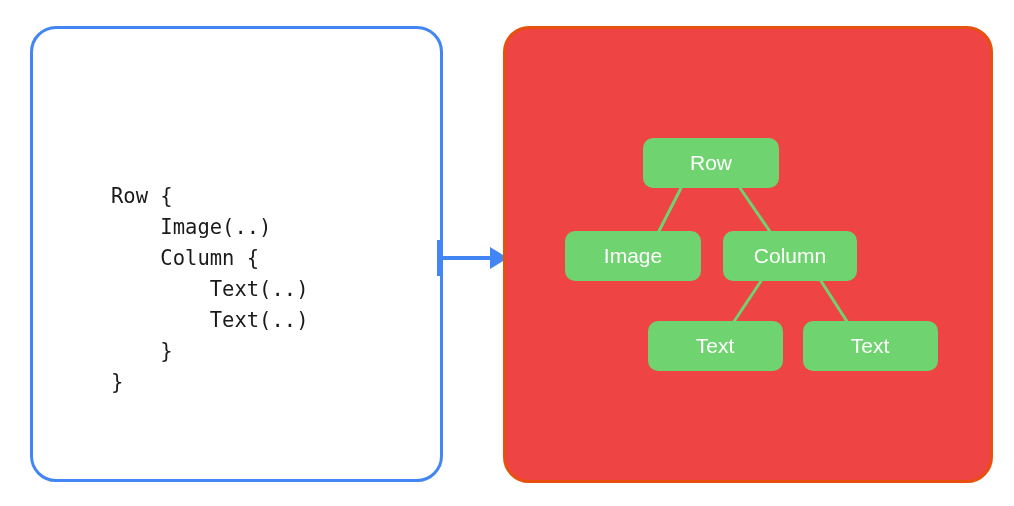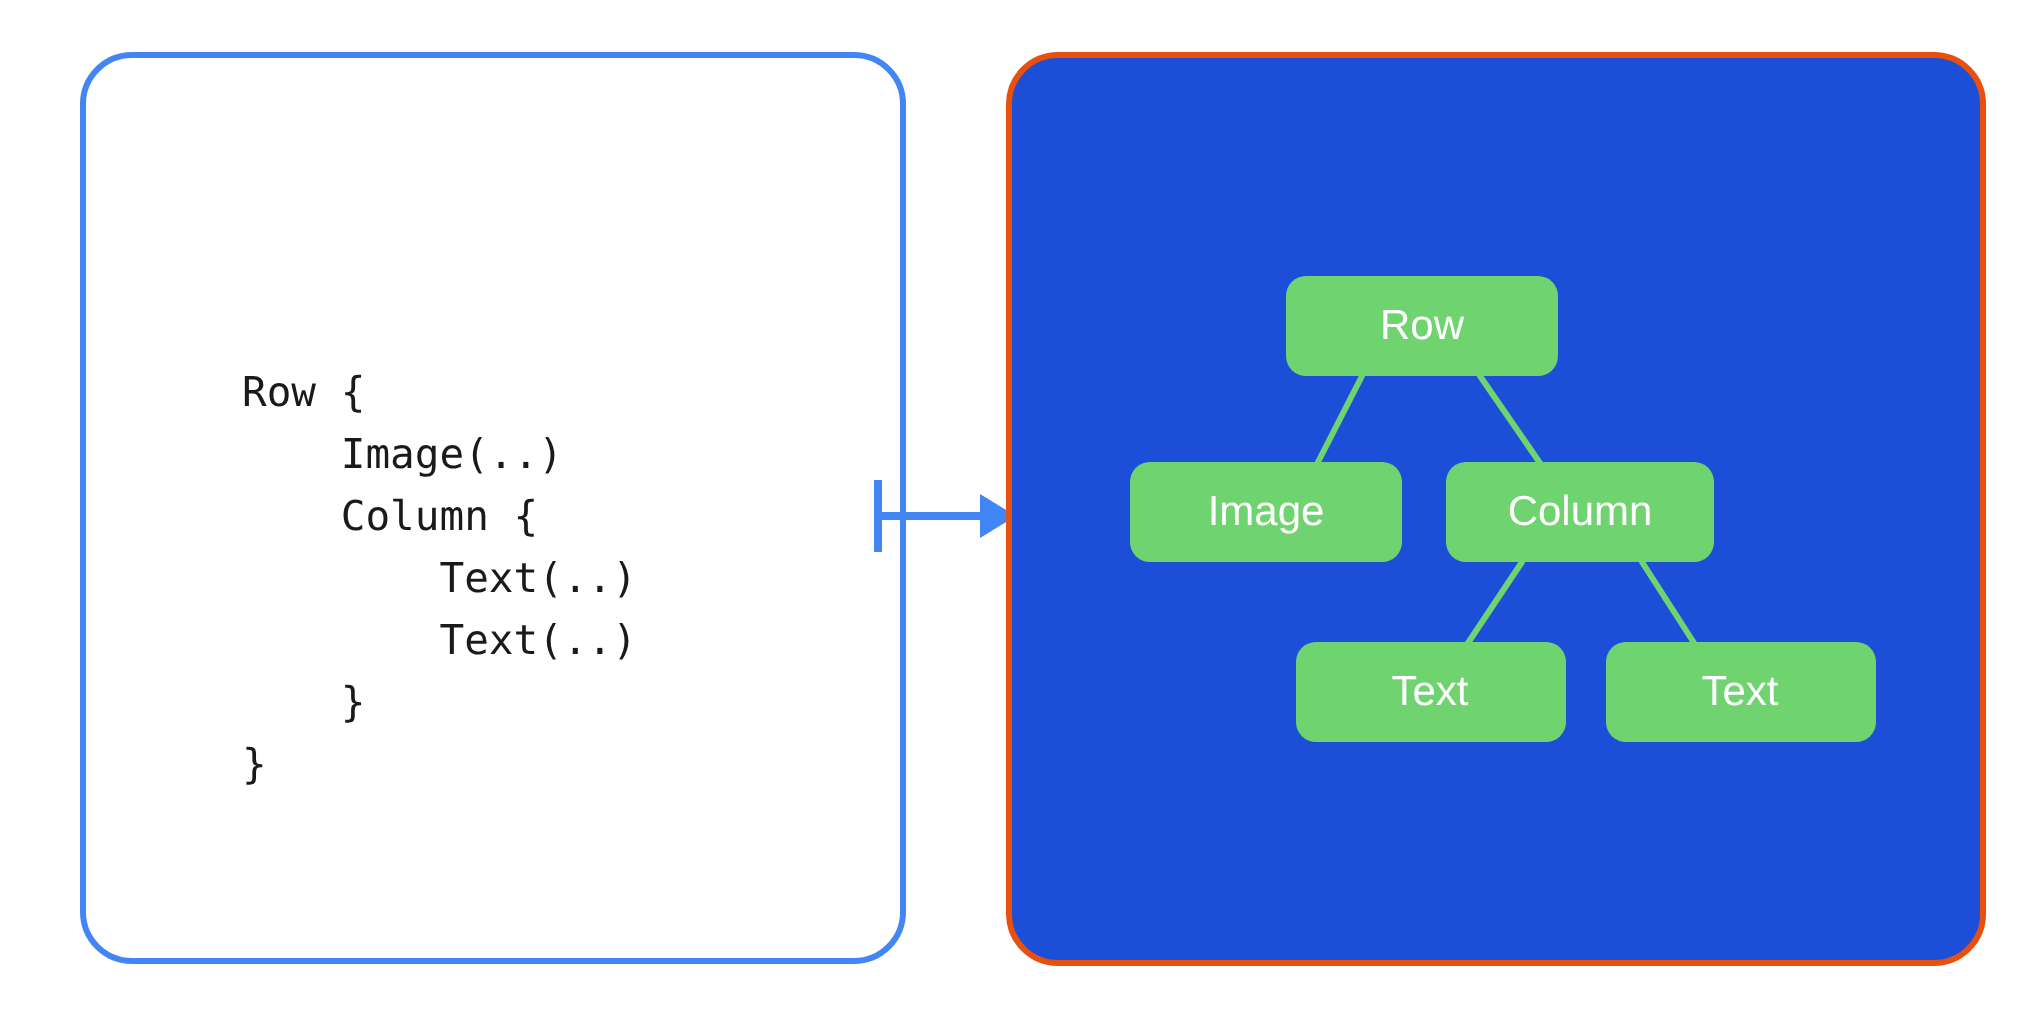--- a/index.html
+++ b/index.html
@@ -14,21 +14,21 @@
     position: relative;
     width: 1014px;
     height: 506px;
     background: #ffffff;
     overflow: hidden;
   }
 
   
   .code-card {
     position: absolute;
-    left: 40px;
+    left: 30px;
     top: 26px;
     width: 413px;
     height: 456px;
     box-sizing: border-box;
     border: 3px solid #4285F4;
     border-radius: 26px;
     background: #ffffff;
   }
   .code-block {
     position: absolute;
@@ -55,21 +55,21 @@
   
   .tree-card {
     position: absolute;
     left: 503px;
     top: 26px;
     width: 490px;
     height: 457px;
     box-sizing: border-box;
     border: 3px solid #E8500F;
     border-radius: 26px;
-    background: #1d4ed8;
+    background: #ef4444;
   }
   .tree-svg {
     position: absolute;
     left: 0;
     top: 0;
     width: 490px;
     height: 457px;
   }
 
   .node-rect {

